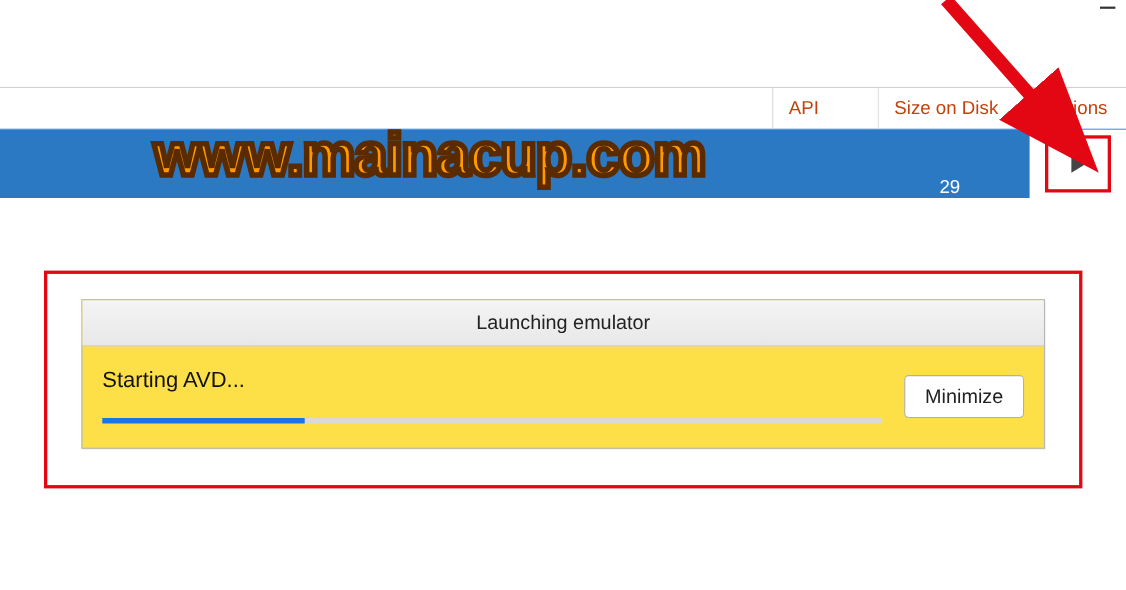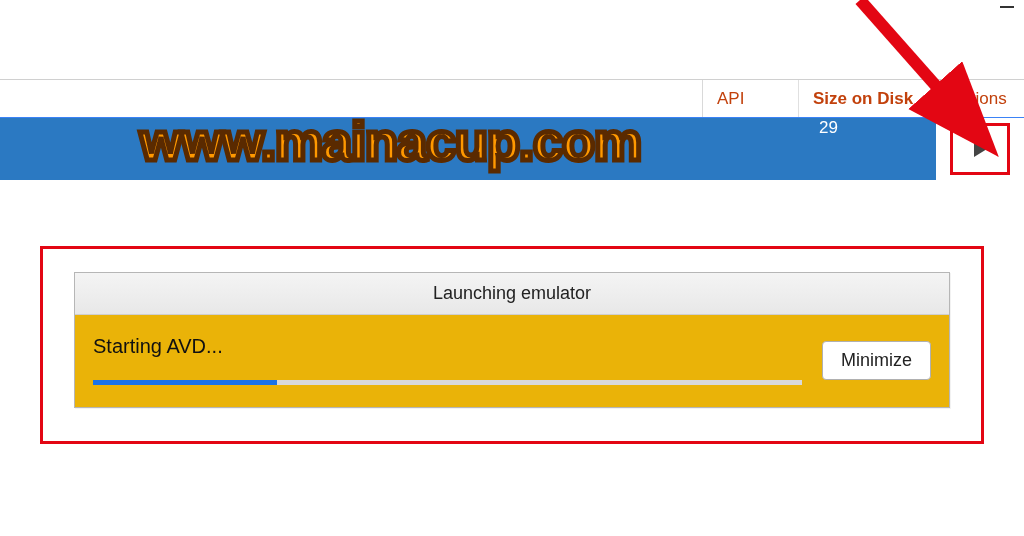--- a/index.html
+++ b/index.html
@@ -41,32 +41,31 @@
     font-size: 17px;
     color: #c2410c;
   }
   .th {
     display: flex;
     align-items: center;
     padding: 0 14px;
     border-left: 1px solid #e0e0e0;
   }
   .th.api   { margin-left: 702px; width: 96px; border-left: 1px solid #d9d9d9; }
-  .th.size  { width: 138px; font-weight: bold; }
+  .th.size  { width: 138px; }
   .th.act   { width: 88px; }
 
   
   .row {
     display: flex;
     height: 62px;
-    align-items: flex-start;
+    align-items: flex-end;
     background: #2b79c2;
     color: #fff;
     font-size: 17px;
-    gap: 35px;
   }
   .cell { padding: 0 14px; }
   .cell.flex { flex: 1; }
   .cell.api  { width: 96px; }
   .cell.size { width: 138px; }
   .cell.act  {
     width: 88px;
     height: 62px;
     background: #ffffff;
     display: flex;
@@ -118,21 +117,21 @@
     pointer-events: none;
   }
 
   
   .dialog {
     position: absolute;
     top: 272px;
     left: 74px;
     width: 876px;
     border: 1px solid #b6b6b6;
-    background: #eab308;
+    background: #fde047;
     box-shadow: 1px 1px 0 rgba(0,0,0,.05);
   }
   .dlg-title {
     text-align: center;
     font-size: 18px;
     color: #222;
     padding: 10px 0;
     background: linear-gradient(#f4f4f4,#e8e8e8);
     border-bottom: 1px solid #cfcfcf;
   }

